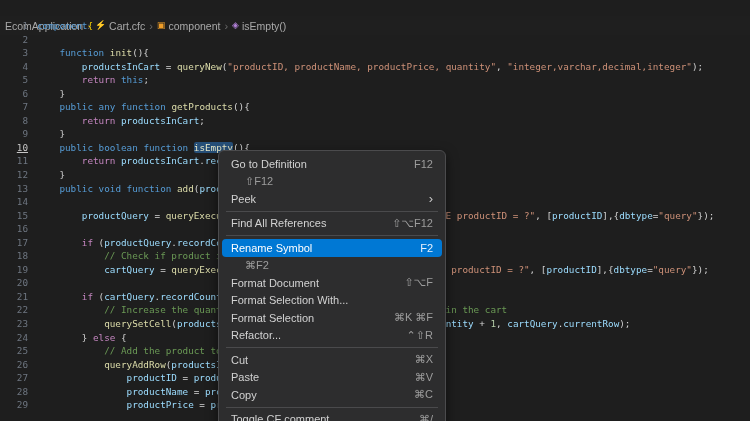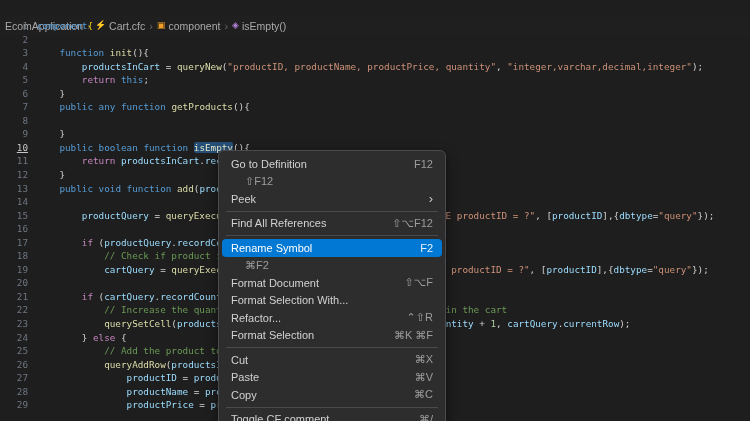--- a/index.html
+++ b/index.html
@@ -60,21 +60,21 @@
       </span>
     </div>
   <div class="editor" id="code">
       <div class="code-line"><span class="line-num">1</span><span class="line-text"><span class="tok-k">component</span><span class="tok-b">{</span></span></div>
       <div class="code-line"><span class="line-num">2</span><span class="line-text"></span></div>
       <div class="code-line"><span class="line-num">3</span><span class="line-text"><span class="tok-p">    </span><span class="tok-k">function</span><span class="tok-p"> </span><span class="tok-f">init</span><span class="tok-p">(){</span></span></div>
       <div class="code-line"><span class="line-num">4</span><span class="line-text"><span class="tok-p">        </span><span class="tok-v">productsInCart</span><span class="tok-p"> = </span><span class="tok-f">queryNew</span><span class="tok-p">(</span><span class="tok-s">"productID, productName, productPrice, quantity"</span><span class="tok-p">, </span><span class="tok-s">"integer,varchar,decimal,integer"</span><span class="tok-p">);</span></span></div>
       <div class="code-line"><span class="line-num">5</span><span class="line-text"><span class="tok-p">        </span><span class="tok-c">return</span><span class="tok-p"> </span><span class="tok-k">this</span><span class="tok-p">;</span></span></div>
       <div class="code-line"><span class="line-num">6</span><span class="line-text"><span class="tok-p">    }</span></span></div>
       <div class="code-line"><span class="line-num">7</span><span class="line-text"><span class="tok-p">    </span><span class="tok-k">public</span><span class="tok-p"> </span><span class="tok-k">any</span><span class="tok-p"> </span><span class="tok-k">function</span><span class="tok-p"> </span><span class="tok-f">getProducts</span><span class="tok-p">(){</span></span></div>
-      <div class="code-line"><span class="line-num">8</span></div>
+      <div class="code-line"><span class="line-num">8</span><span class="line-text"><span class="tok-p">        </span><span class="tok-c">return</span><span class="tok-p"> </span><span class="tok-v">productsInCart</span><span class="tok-p">;</span></span></div>
       <div class="code-line"><span class="line-num">9</span><span class="line-text"><span class="tok-p">    }</span></span></div>
       <div class="code-line"><span class="line-num active">10</span><span class="line-text"><span class="tok-p">    </span><span class="tok-k">public</span><span class="tok-p"> </span><span class="tok-k">boolean</span><span class="tok-p"> </span><span class="tok-k">function</span><span class="tok-p"> </span><span class="tok-f tok-selected">isEmpty</span><span class="tok-p">(){</span></span></div>
       <div class="code-line"><span class="line-num">11</span><span class="line-text"><span class="tok-p">        </span><span class="tok-c">return</span><span class="tok-p"> </span><span class="tok-v">productsInCart</span><span class="tok-p">.</span><span class="tok-v">recordCount</span><span class="tok-p"> == </span><span class="tok-n">0</span><span class="tok-p">;</span></span></div>
       <div class="code-line"><span class="line-num">12</span><span class="line-text"><span class="tok-p">    }</span></span></div>
       <div class="code-line"><span class="line-num">13</span><span class="line-text"><span class="tok-p">    </span><span class="tok-k">public</span><span class="tok-p"> </span><span class="tok-k">void</span><span class="tok-p"> </span><span class="tok-k">function</span><span class="tok-p"> </span><span class="tok-f">add</span><span class="tok-p">(</span><span class="tok-v">productID</span><span class="tok-p">){</span></span></div>
       <div class="code-line"><span class="line-num">14</span><span class="line-text"></span></div>
       <div class="code-line"><span class="line-num">15</span><span class="line-text"><span class="tok-p">        </span><span class="tok-v">productQuery</span><span class="tok-p"> = </span><span class="tok-f">queryExecute</span><span class="tok-p">( </span><span class="tok-s">"SELECT * FROM productInventory WHERE productID = ?"</span><span class="tok-p">, [</span><span class="tok-v">productID</span><span class="tok-p">],{</span><span class="tok-v">dbtype</span><span class="tok-p">=</span><span class="tok-s">"query"</span><span class="tok-p">});</span></span></div>
       <div class="code-line"><span class="line-num">16</span><span class="line-text"></span></div>
       <div class="code-line"><span class="line-num">17</span><span class="line-text"><span class="tok-p">        </span><span class="tok-c">if</span><span class="tok-p"> (</span><span class="tok-v">productQuery</span><span class="tok-p">.</span><span class="tok-v">recordCount</span><span class="tok-p"> &gt; </span><span class="tok-n">0</span><span class="tok-p">){</span></span></div>
       <div class="code-line"><span class="line-num">18</span><span class="line-text"><span class="tok-p">            </span><span class="tok-m">// Check if product is already in the cart</span></span></div>
@@ -116,26 +116,26 @@
         <span class="menu-shortcut">⌘F2</span>
       </div>
       <div class="menu-item">
         <span class="menu-label">Format Document</span>
         <span class="menu-shortcut">⇧⌥F</span>
       </div>
       <div class="menu-item">
         <span class="menu-label">Format Selection With...</span>
       </div>
       <div class="menu-item">
+        <span class="menu-label">Format Selection</span>
+        <span class="menu-shortcut">⌘K ⌘F</span>
+      </div>
+      <div class="menu-item">
         <span class="menu-label">Refactor...</span>
         <span class="menu-shortcut">⌃⇧R</span>
-      </div>
-      <div class="menu-item">
-        <span class="menu-label">Format Selection</span>
-        <span class="menu-shortcut">⌘K ⌘F</span>
       </div>
       <div class="menu-sep"></div>
       <div class="menu-item">
         <span class="menu-label">Cut</span>
         <span class="menu-shortcut">⌘X</span>
       </div>
       <div class="menu-item">
         <span class="menu-label">Paste</span>
         <span class="menu-shortcut">⌘V</span>
       </div>

